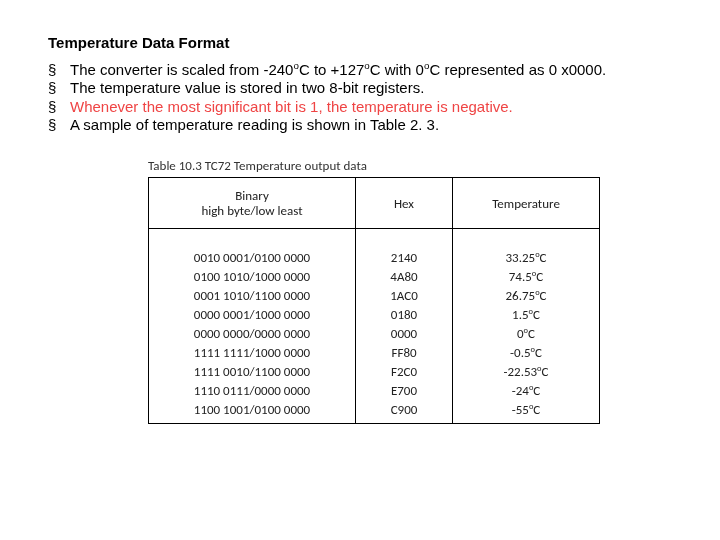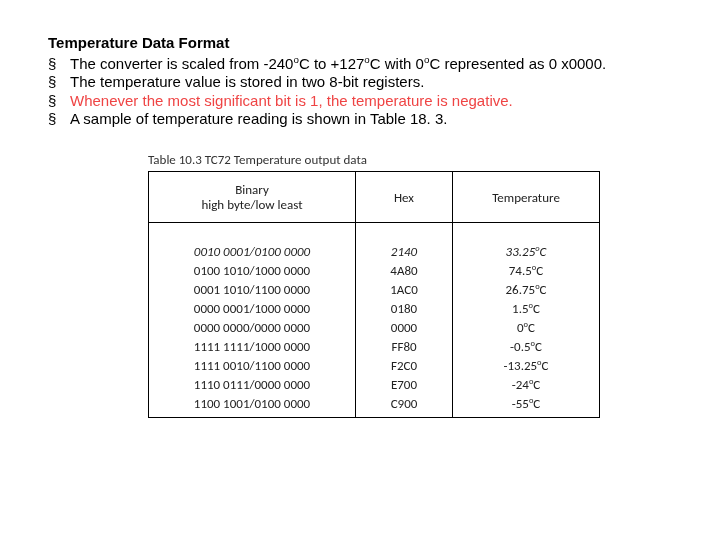--- a/index.html
+++ b/index.html
@@ -11,21 +11,21 @@
     font-size: 15px;
     color: #000;
     background: #fff;
     overflow: hidden;
   }
   .content {
     padding: 34px 0 0 48px;
   }
   .title {
     font-weight: bold;
-    margin-bottom: 4px;
+    margin-bottom: 10px;
   }
   ul.bullets {
     list-style: none;
     margin: 0;
     padding: 0;
   }
   ul.bullets li {
     position: relative;
     padding-left: 22px;
     line-height: 1.22;
@@ -72,21 +72,20 @@
   table.data td {
     border-left: 1px solid #000;
     border-right: 1px solid #000;
     border-top: none;
     border-bottom: none;
     padding: 2px 14px;
   }
   table.data tr.first-row td {
     border-top: 1px solid #000;
     padding-top: 21px;
-    font-style: italic;
   }
   table.data tr.last-row td {
     border-bottom: 1px solid #000;
     padding-bottom: 6px;
   }
   .col-bin { min-width: 170px; }
   .col-hex { min-width: 60px; }
   .col-temp { min-width: 110px; }
 </style>
 </head>
@@ -98,21 +97,21 @@
     <li>
       <span>The converter is scaled from -240</span><span class="sup">o</span><span>C to +127</span><span class="sup">o</span><span>C with 0</span><span class="sup">o</span><span>C represented as 0 x0000.</span>
     </li>
     <li>
       <span>The temperature value is stored in two 8-bit registers.</span>
     </li>
     <li>
       <span class="green">Whenever the most significant bit is 1, the temperature is negative.</span>
     </li>
     <li>
-      <span>A sample of temperature reading is shown in Table 18. 3.</span>
+      <span>A sample of temperature reading is shown in Table 2. 3.</span>
     </li>
   </ul>
 
   <div class="table-wrap">
     <div class="caption">Table 10.3 TC72 Temperature output data</div>
     <table class="data">
       <thead>
         <tr>
           <th class="col-bin">
             <span>Binary</span><br>
@@ -153,21 +152,21 @@
             <td class="col-temp"><span>0</span><span class="sup">o</span><span>C</span></td>
           </tr>
           <tr>
             <td class="col-bin">1111 1111/1000 0000</td>
             <td class="col-hex">FF80</td>
             <td class="col-temp"><span>-0.5</span><span class="sup">o</span><span>C</span></td>
           </tr>
           <tr>
             <td class="col-bin">1111 0010/1100 0000</td>
             <td class="col-hex">F2C0</td>
-            <td class="col-temp"><span>-13.25</span><span class="sup">o</span><span>C</span></td>
+            <td class="col-temp"><span>-22.53</span><span class="sup">o</span><span>C</span></td>
           </tr>
           <tr>
             <td class="col-bin">1110 0111/0000 0000</td>
             <td class="col-hex">E700</td>
             <td class="col-temp"><span>-24</span><span class="sup">o</span><span>C</span></td>
           </tr>
           <tr class="last-row">
             <td class="col-bin">1100 1001/0100 0000</td>
             <td class="col-hex">C900</td>
             <td class="col-temp"><span>-55</span><span class="sup">o</span><span>C</span></td>

